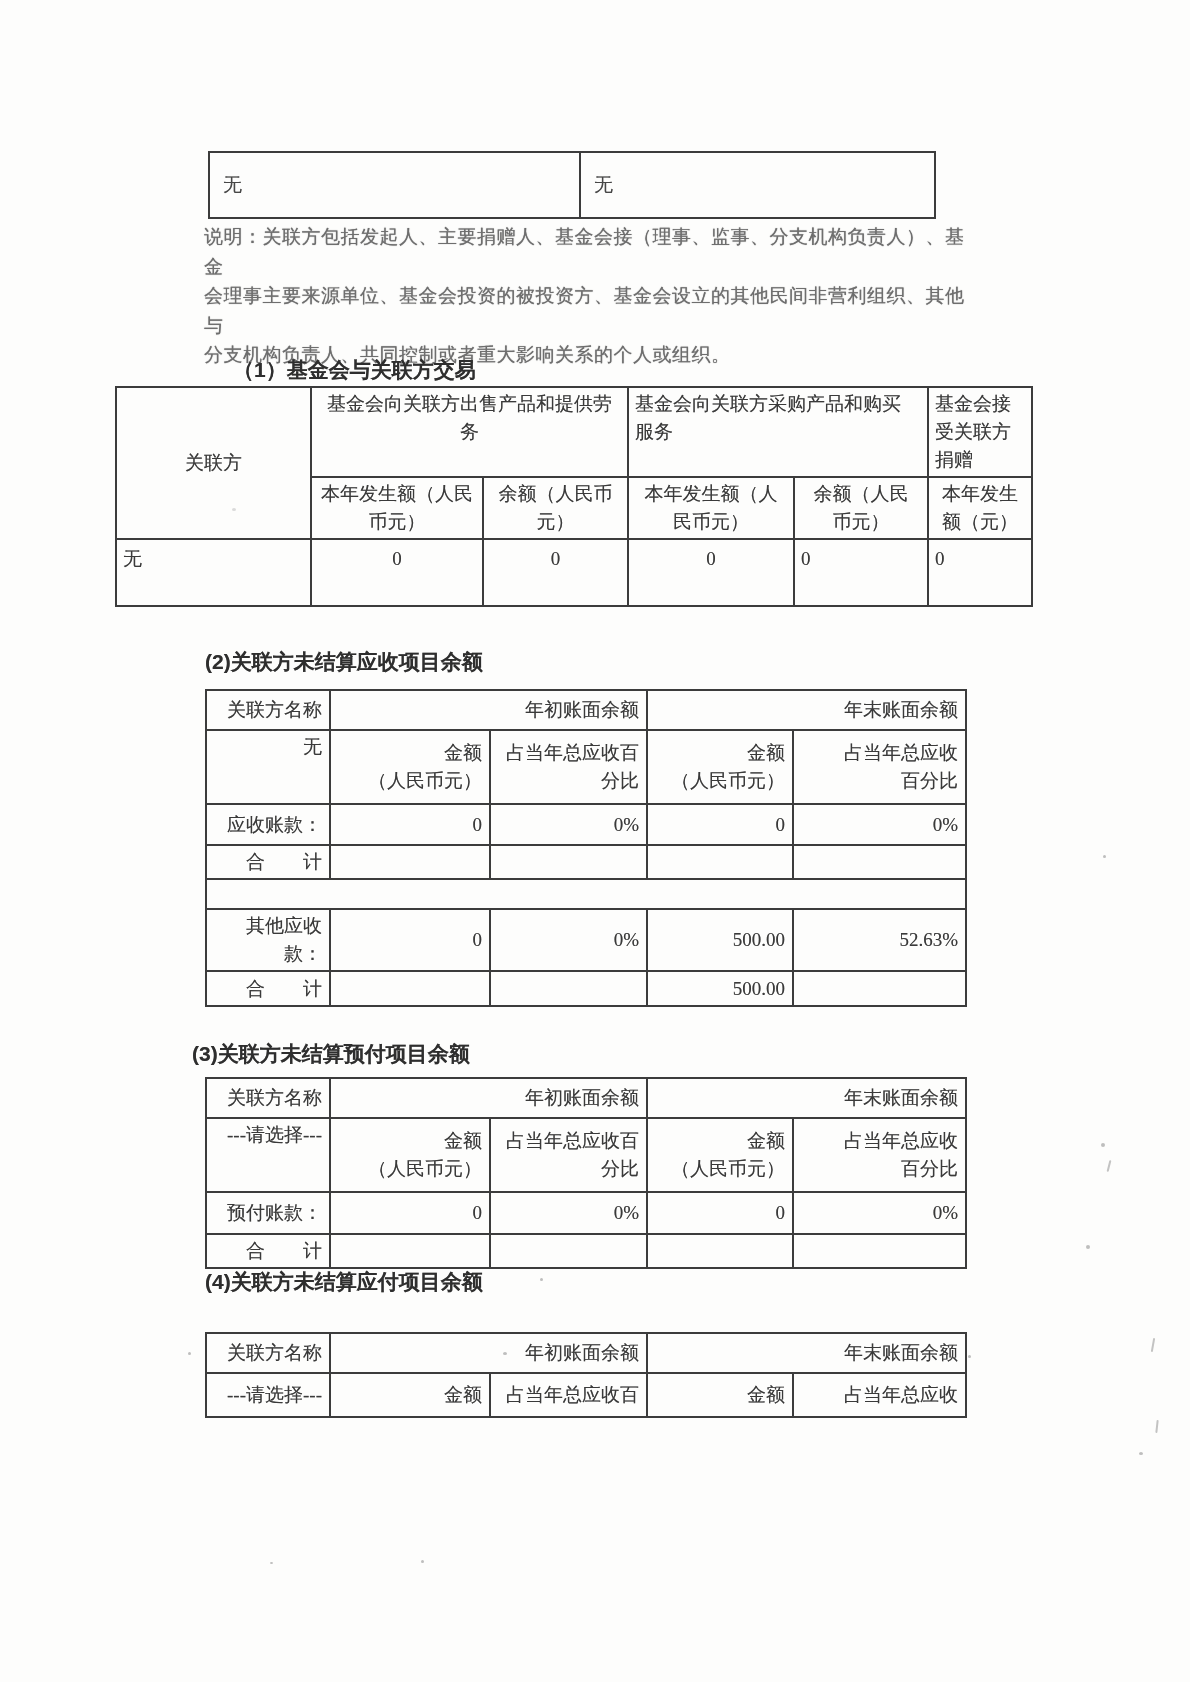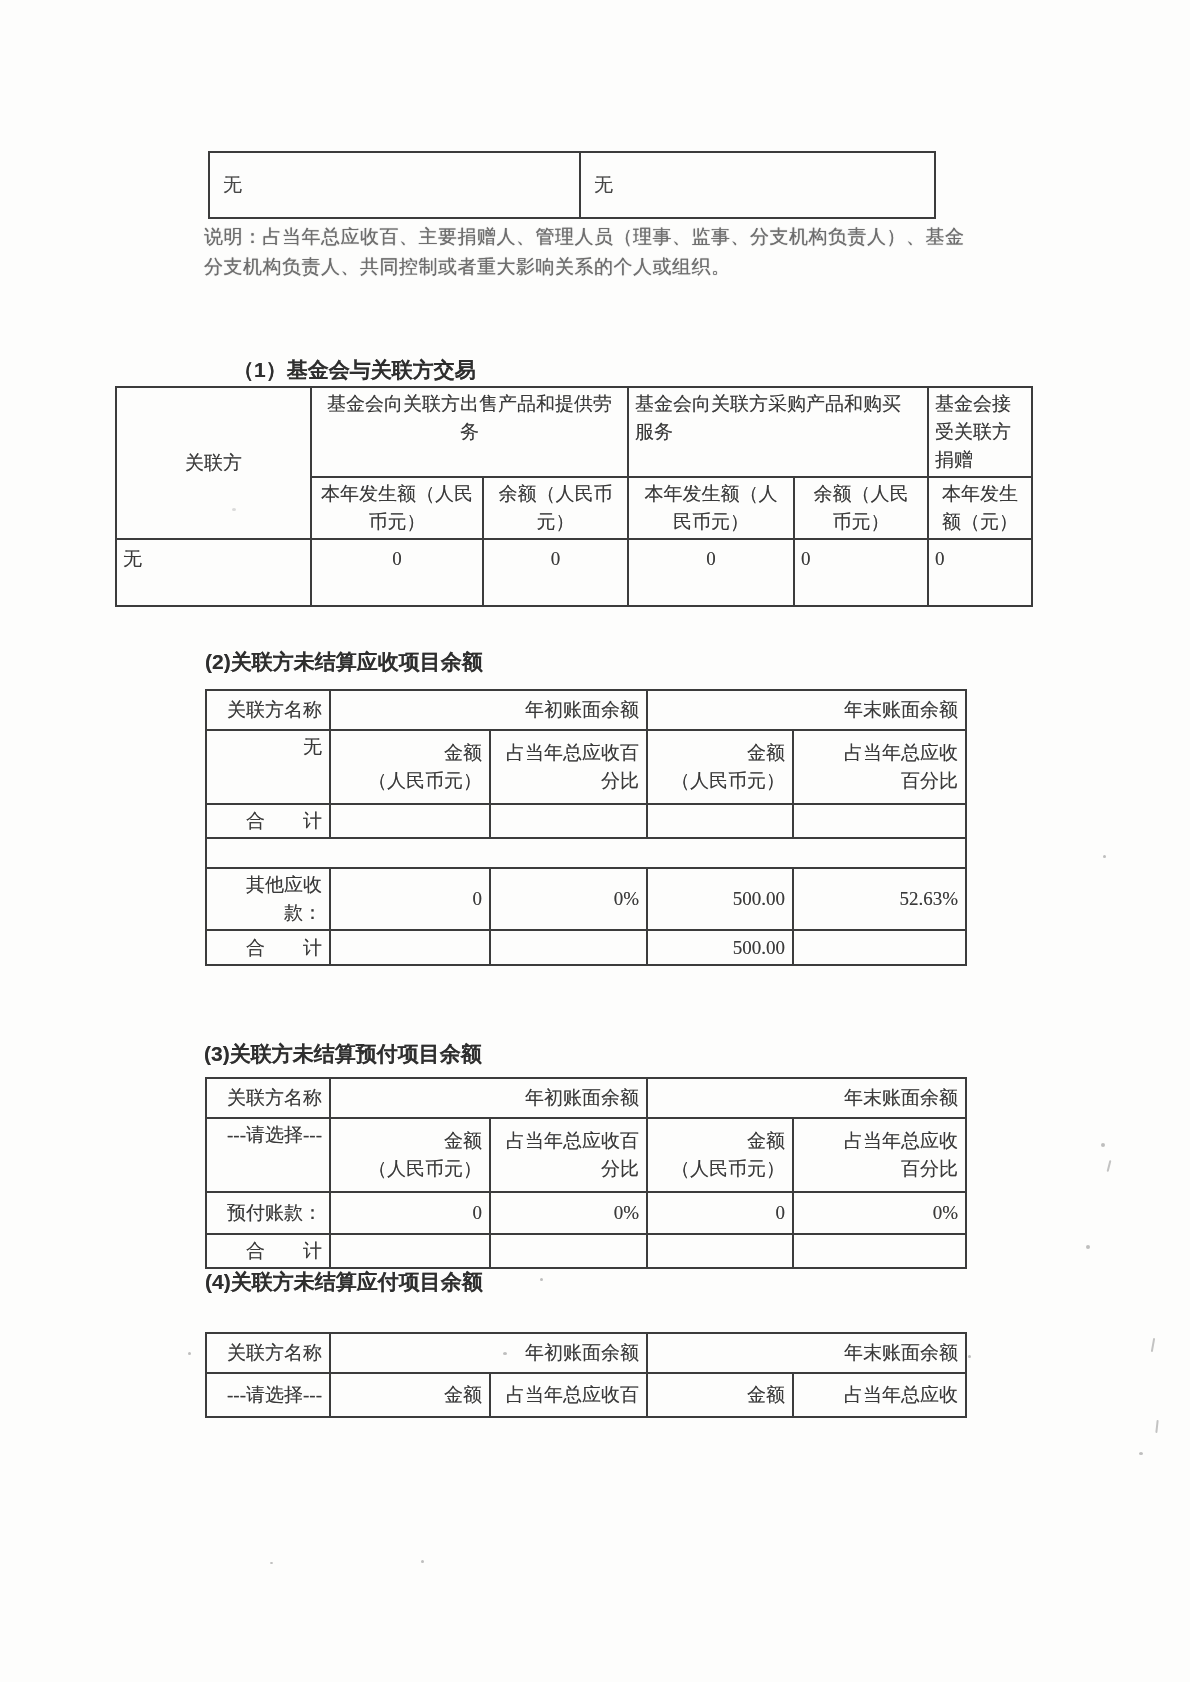--- a/index.html
+++ b/index.html
@@ -51,21 +51,22 @@
       </colgroup>
     <tbody>
         <tr>
       <td class="lft">无</td>
       <td class="lft">无</td>
     </tr>
   </tbody>
     </table>
 
   <div class="abs note" style="left:204px;top:222px;width:775px;">
-    <div>说明：占当年总应收百、主要捐赠人、管理人员（理事、监事、分支机构负责人）、基金</div>
+    <div>说明：关联方包括发起人、主要捐赠人、基金会接（理事、监事、分支机构负责人）、基金</div>
+    <div>会理事主要来源单位、基金会投资的被投资方、基金会设立的其他民间非营利组织、其他与</div>
     <div>分支机构负责人、共同控制或者重大影响关系的个人或组织。</div>
   </div>
 
   <div class="abs sec-title" style="left:233px;top:356px;">（1）基金会与关联方交易</div>
 
   <table class="abs t1" style="left:115px;top:386px;width:916px;">
     <colgroup>
       <col style="width:195px">
         <col style="width:172px">
         <col style="width:145px">
@@ -127,20 +128,27 @@
       <td class="lft vtop">无</td>
       <td class="ctr pre">金额
 （人民币元）</td>
       <td class="ctr pre">占当年总应收百
 分比</td>
       <td class="ctr pre">金额
 （人民币元）</td>
       <td class="ctr pre">占当年总应收
 百分比</td>
     </tr>
+    <tr style="height:41px;">
+      <td class="lft">应收账款：</td>
+      <td class="lft">0</td>
+      <td class="lft">0%</td>
+      <td class="lft">0</td>
+      <td class="lft">0%</td>
+    </tr>
     <tr style="height:33px;">
       <td class="ctr sum-label">合　　计</td>
       <td></td>
       <td></td>
       <td></td>
       <td></td>
     </tr>
     <tr style="height:30px;">
       <td colspan="5"></td>
     </tr>
@@ -154,21 +162,21 @@
     <tr style="height:35px;">
       <td class="ctr sum-label">合　　计</td>
       <td></td>
       <td></td>
       <td class="lft">500.00</td>
       <td></td>
     </tr>
   </tbody>
     </table>
 
-  <div class="abs sec-title" style="left:204px;top:1040px;">(3)关联方未结算预付项目余额</div>
+  <div class="abs sec-title" style="left:192px;top:1040px;">(3)关联方未结算预付项目余额</div>
 
   <table class="abs t2 grid" style="left:205px;top:1077px;width:760px;">
     <colgroup>
       <col style="width:124px">
         <col style="width:160px">
         <col style="width:157px">
       <col style="width:146px">
         <col style="width:173px">
     </colgroup>
     <tbody>

